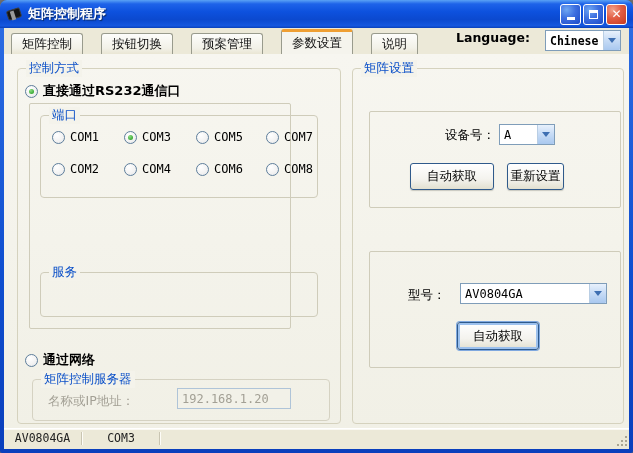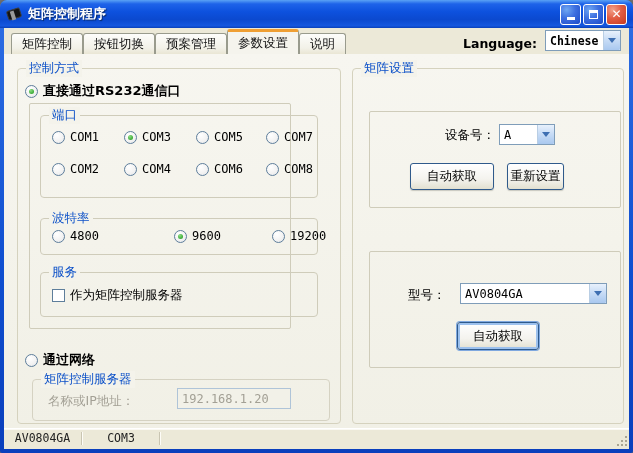--- a/index.html
+++ b/index.html
@@ -19,25 +19,25 @@
   .wbtn{width:21px;height:21px;border-radius:3px;border:1px solid #fff;display:flex;align-items:center;justify-content:center;
     color:#fff;font-size:12px;font-weight:bold;line-height:1;cursor:default;}
   .wbtn.blue{background:radial-gradient(circle at 30% 25%,#6FA7F2 0%,#3D6FE0 45%,#1D4BC8 100%);}
   .wbtn.red{background:radial-gradient(circle at 30% 25%,#F1A189 0%,#E25D43 45%,#C63A1F 100%);}
   .glyph-min{width:8px;height:3px;background:#fff;margin-top:9px;}
   .glyph-max{width:9px;height:9px;border:1px solid #fff;border-top-width:3px;}
   
   .bodyarea{position:absolute;left:4px;right:4px;top:28px;bottom:4px;background:#ECE9D8;display:flex;flex-direction:column;}
   
   .tabstrip{height:26px;flex:none;position:relative;display:flex;align-items:flex-end;padding-left:7px;background:#ECE9D8;}
-  .tab{height:21px;margin-right:0;padding:0 10px;display:flex;align-items:center;justify-content:center;
+  .tab{height:21px;margin-right:18px;padding:0 10px;display:flex;align-items:center;justify-content:center;
     font-size:12.5px;color:#111;border:1px solid #999B8D;border-bottom:none;border-radius:3px 3px 0 0;
     background:linear-gradient(180deg,#FDFDFB 0%,#F2F1E8 70%,#E9E6D4 100%);white-space:nowrap;cursor:default;}
   .tab.active{height:25px;background:#F5F4ED;border-top:3px solid #EF9F33;font-size:12.5px;position:relative;z-index:2;}
-  .langbox{position:absolute;right:8px;bottom:3px;display:flex;align-items:flex-end;gap:8px;}
+  .langbox{position:absolute;right:8px;bottom:3px;display:flex;align-items:flex-start;gap:15px;}
   .langlabel{font-weight:bold;font-size:12.5px;color:#000;}
   
   .page{flex:1;position:relative;background:linear-gradient(180deg,#F7F6F0 0%,#F1F0E6 100%);}
   .grp{position:absolute;border:1px solid #D5D2BE;border-radius:4px;}
   .grp-title{position:absolute;top:-9px;left:8px;background:#F4F3EB;padding:0 3px;color:#0B50C8;font-size:12.5px;white-space:nowrap;}
   .innerbox{position:absolute;border:1px solid #CFCCBA;border-radius:2px;background:transparent;}
   
   .radio{width:13px;height:13px;border-radius:50%;border:1px solid #5E7E9B;background:radial-gradient(circle at 35% 30%,#fff 0%,#F2F2F2 60%,#DDE2E6 100%);
     flex:none;position:relative;display:inline-block;}
   .radio.checked::after{content:"";position:absolute;left:3px;top:3px;width:5px;height:5px;border-radius:50%;
@@ -154,42 +154,23 @@
             <div class="optrow" style="left:155px;top:46px;">
                 <span class="radio"></span>
                 <span class="optlabel">COM6</span>
               </div>
             <div class="optrow" style="left:225px;top:46px;">
                 <span class="radio"></span>
                 <span class="optlabel">COM8</span>
               </div>
           </div>
 
-          <div class="grp" style="left:10px;top:114px;width:278px;height:37px;border-color:#CFCCBA;">
-            <span class="grp-title">波特率</span>
-            <div class="optrow" style="left:11px;top:10px;">
-                <span class="radio"></span>
-                <span class="optlabel">4800</span>
-              </div>
-            <div class="optrow" style="left:133px;top:10px;">
-                <span class="radio checked"></span>
-                <span class="optlabel">9600</span>
-              </div>
-            <div class="optrow" style="left:231px;top:10px;">
-                <span class="radio"></span>
-                <span class="optlabel">19200</span>
-              </div>
-          </div>
 
           <div class="grp" style="left:10px;top:168px;width:278px;height:45px;border-color:#CFCCBA;">
             <span class="grp-title">服务</span>
-            <div class="optrow" style="left:11px;top:14px;">
-              <span class="checkbox"></span>
-              <span class="optlabel cn">作为矩阵控制服务器</span>
-            </div>
           </div>
         </div>
 
         <div class="optrow" style="left:7px;top:282px;">
           <span class="radio"></span>
           <span class="mainradio-label">通过网络</span>
         </div>
 
         <div class="grp" style="left:14px;top:310px;width:298px;height:42px;border-color:#D5D2C2;">
           <span class="grp-title">矩阵控制服务器</span>

